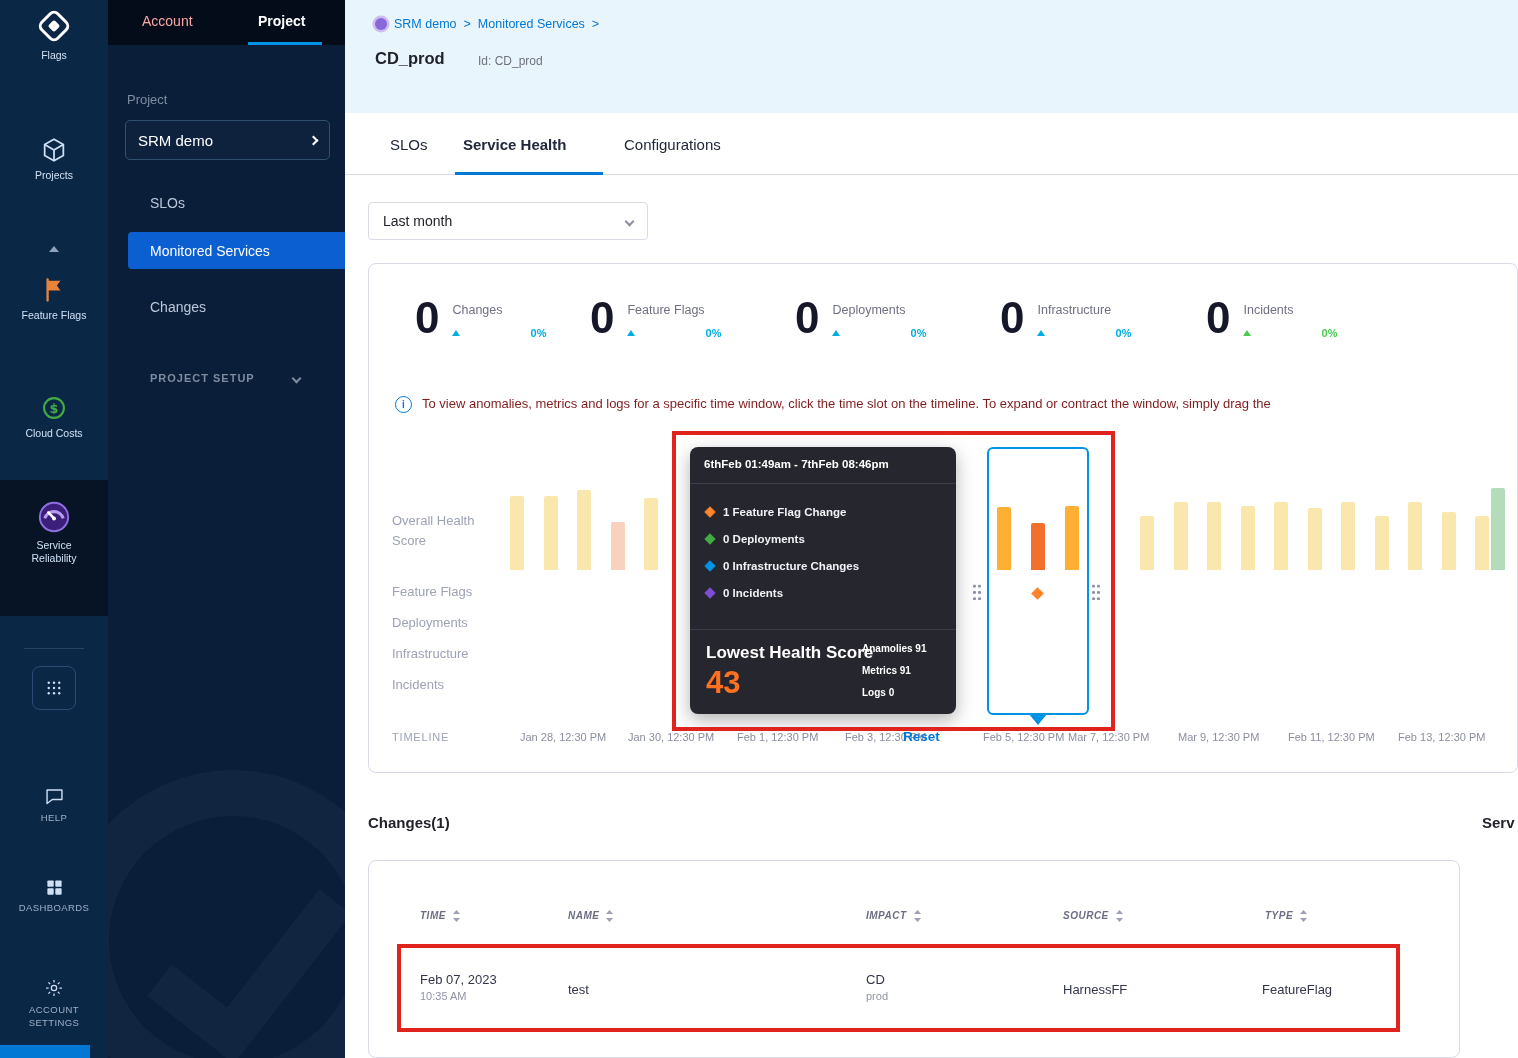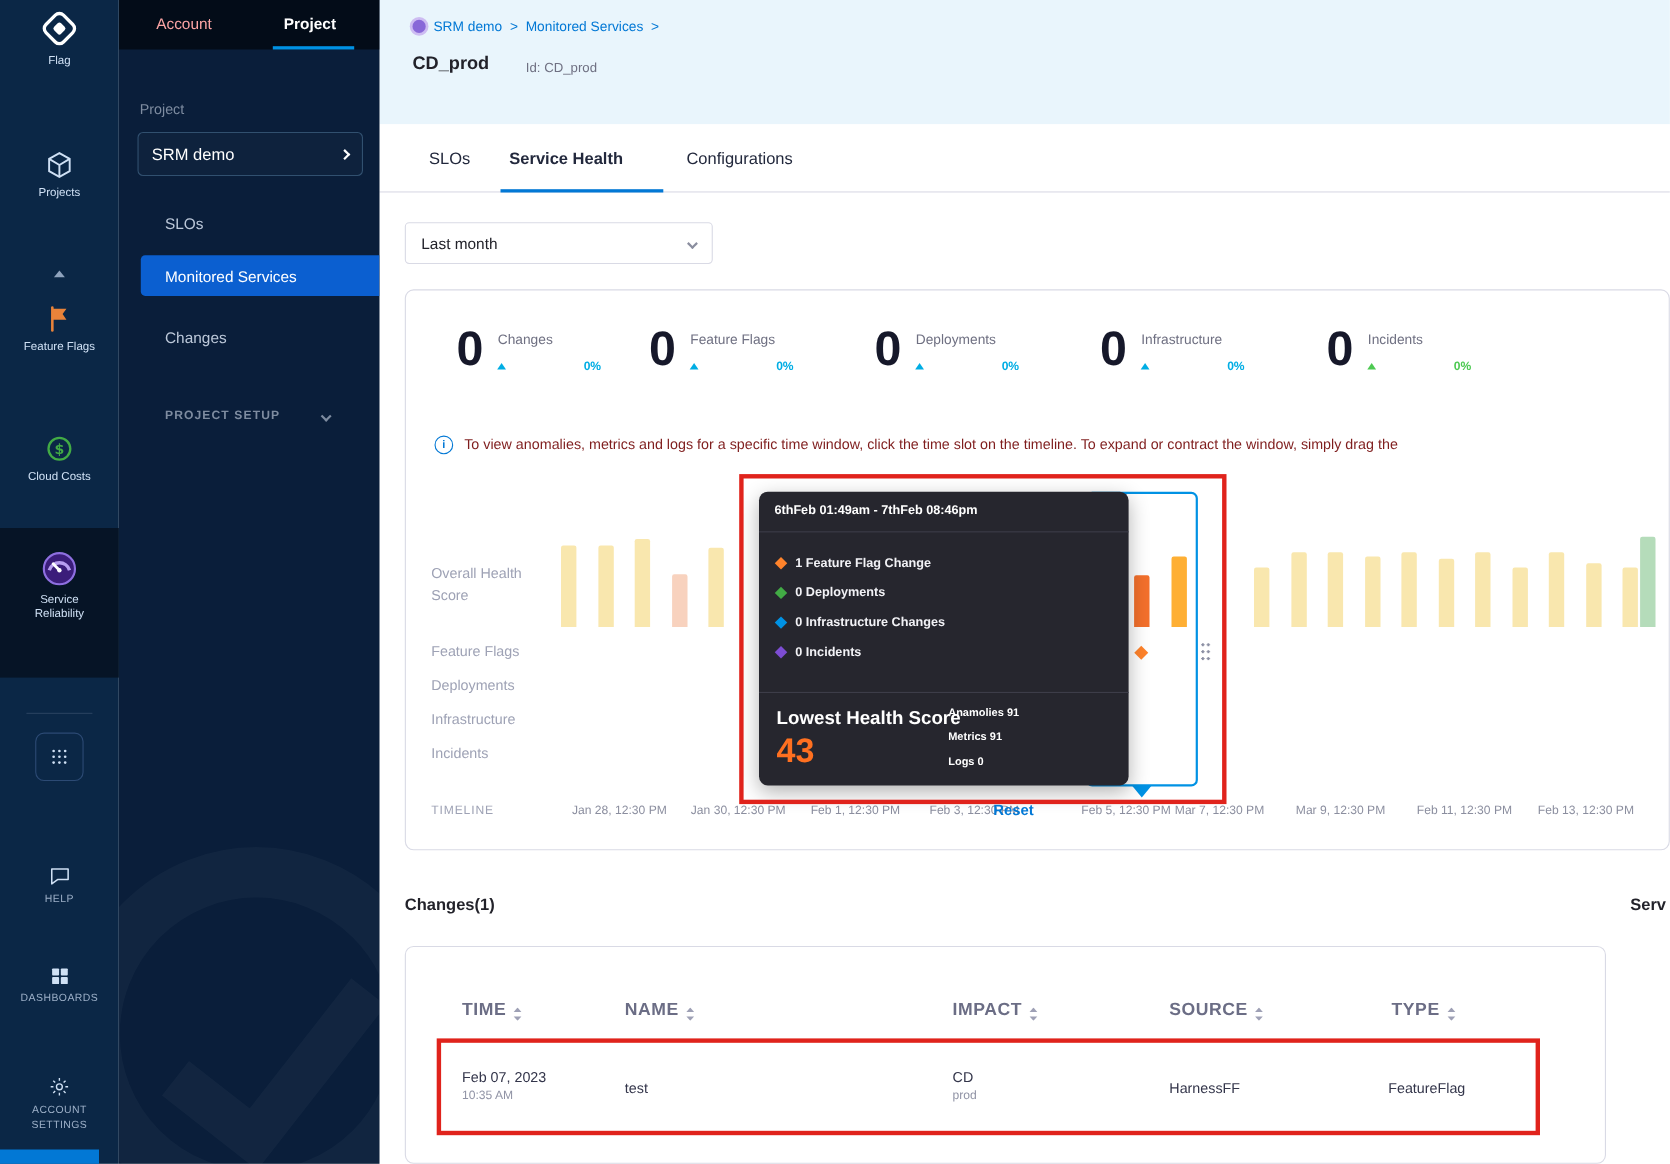--- a/index.html
+++ b/index.html
@@ -99,58 +99,58 @@
   .sel-box { position:absolute; left:987px; top:447px; width:102px; height:268px; border:2px solid #0092e4; border-radius:6px; z-index:3; }
   .sel-diamond { position:absolute; left:1033px; top:589px; width:9px; height:9px; background:#ff832b; transform:rotate(45deg); z-index:4; }
   .sel-pointer { position:absolute; left:1029px; top:714px; width:0; height:0; border-left:9px solid transparent; border-right:9px solid transparent; border-top:11px solid #0092e4; z-index:4; }
   .handle { position:absolute; top:583px; width:10px; height:19px; z-index:4; background-image:radial-gradient(circle,#8b8fa3 1.3px,transparent 1.5px); background-size:5px 6.3px; }
   .handle.left { left:972px; } .handle.right { left:1091px; }
   .ticks-layer { position:absolute; left:0; top:0; z-index:2; }
   .tick { position:absolute; top:730px; width:88px; font-size:11px; color:#8b8e9f; line-height:15px; }
   .reset-link { position:absolute; left:903px; top:729px; font-size:13.5px; font-weight:700; color:#0278d5; z-index:6; }
 
   
-  .tooltip { position:absolute; left:690px; top:447px; width:336px; height:267px; background:#26262e; border-radius:8px; z-index:5; box-shadow:0 6px 18px rgba(0,0,0,.3); color:#fff;padding-left:36px; }
+  .tooltip { position:absolute; left:690px; top:447px; width:266px; height:267px; background:#26262e; border-radius:8px; z-index:5; box-shadow:0 6px 18px rgba(0,0,0,.3); color:#fff;padding-left:36px; }
   .tt-title { position:absolute; left:14px; top:11px; font-size:11.5px; font-weight:700; }
   .tt-div { position:absolute; left:0; right:0; height:1px; background:#3d3d49; }
   .tt-div.one { top:36px; } .tt-div.two { top:182px; }
   .tt-item { position:absolute; left:16px; display:flex; align-items:center; gap:9px; font-size:11.5px; font-weight:600; color:#f2f2f6; }
   .dm { width:8px; height:8px; transform:rotate(45deg); flex:none; }
   .dm.orange { background:#ff832b; } .dm.green { background:#42ab45; }
   .dm.blue { background:#0092e4; } .dm.purple { background:#7d4dd3; }
   .tt-lowest { position:absolute; left:16px; top:196px; font-size:17px; font-weight:700; }
   .tt-score { position:absolute; left:16px; top:218px; font-size:31px; font-weight:700; color:#ff7020; }
   .tt-stat { position:absolute; left:172px; font-size:10px; font-weight:700; }
 
   
   .annot { position:absolute; border:4px solid #e0231c; z-index:10; pointer-events:none; }
   .annot.a1 { left:672px; top:431px; width:443px; height:300px; }
   .annot.a2 { left:397px; top:944px; width:1003px; height:88px; }
 
   
   .changes-heading { position:absolute; left:368px; top:814px; font-size:15px; font-weight:700; color:#22222a; }
   .right-cut { position:absolute; left:1482px; top:814px; font-size:15px; font-weight:700; color:#22222a; white-space:nowrap; }
   .table-card { position:absolute; left:368px; top:860px; width:1092px; height:198px; border:1px solid #d9dae5; border-radius:8px; background:#fff; }
-  .th { position:absolute; top:910px; display:flex; align-items:flex-end; gap:6px; font-size:16px; font-weight:700; color:#6b6d85; letter-spacing:.5px; z-index:2; }
+  .th { position:absolute; top:910px; display:flex; align-items:flex-start; gap:6px; font-size:10px; font-weight:700; color:#6b6d85; letter-spacing:.5px; z-index:2;font-style:italic; }
   .cell { position:absolute; z-index:2; }
   .cell-main { font-size:13px; color:#33354a; }
   .cell-sub { font-size:11px; color:#9093a5; margin-top:3px; }
 </style>
 </head>
 <body>
 
 <div class="leftnav" data-interactable="false">
   <div class="ln-item ln-logo" data-interactable="true">
     <svg viewBox="0 0 24 24" width="36" height="36" data-interactable="false">
         <g transform="rotate(45 12 12)">
           <rect x="4.5" y="4.5" width="15" height="15" rx="3.5" fill="none" stroke="#fff" stroke-width="2"></rect>
           <rect x="9" y="9" width="6" height="6" rx="1.5" fill="#fff"></rect>
         </g>
       </svg>
-    <span class="ln-label" data-interactable="false">Flag</span>
+    <span class="ln-label" data-interactable="false">Flags</span>
   </div>
   <div class="ln-item ln-projects" data-interactable="true">
     <svg viewBox="0 0 24 24" width="28" height="28" fill="none" stroke="#cfe0f4" stroke-width="1.5" data-interactable="false">
         <path d="M12 2.8l8 4.4v9.6l-8 4.4-8-4.4V7.2z"></path>
         <path d="M12 12l8-4.8M12 12L4 7.2M12 12v9.2"></path>
       </svg>
     <span class="ln-label" data-interactable="false">Projects</span>
   </div>
   <div class="ln-item ln-scrollup" data-interactable="true">
     <span class="caret-up-sm" data-interactable="false"></span>

